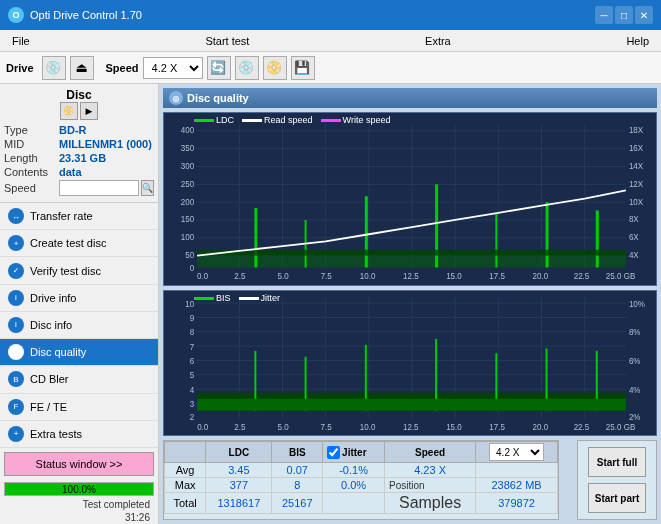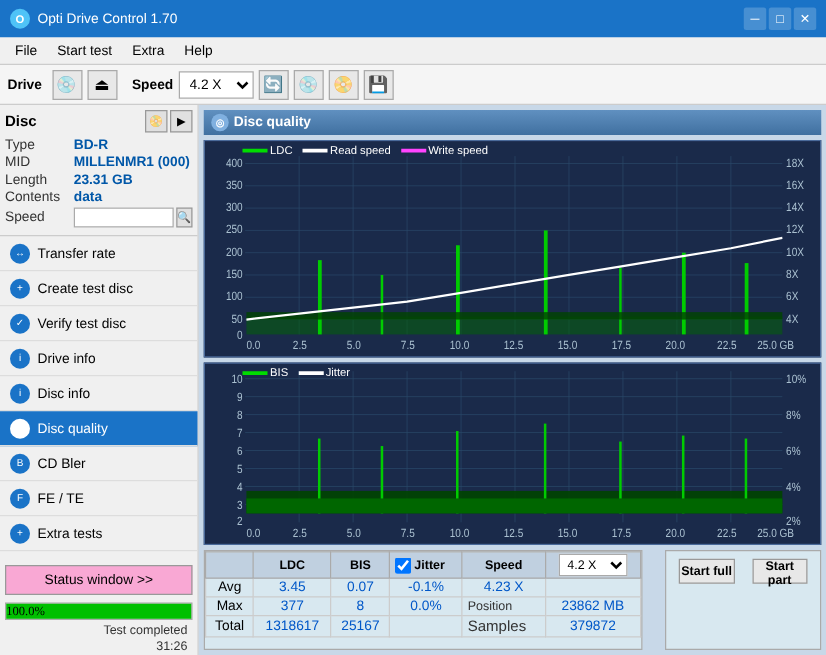--- a/index.html
+++ b/index.html
@@ -51,20 +51,21 @@
     }
 
     
     .menu-bar {
       background: #f0f0f0;
       height: 22px;
       display: flex;
       align-items: center;
       border-bottom: 1px solid #ccc;
       padding: 0 4px;
+      justify-content: space-between;
     }
     .menu-item {
       padding: 2px 8px;
       cursor: pointer;
       font-size: 11px;
       color: #000;
     }
 
     
     .drive-toolbar {
@@ -130,20 +131,21 @@
     
     .disc-section {
       padding: 4px;
       border-bottom: 1px solid #ccc;
     }
     .disc-header {
       display: flex;
       align-items: center;
       justify-content: space-between;
       margin-bottom: 4px;
+      flex-direction: column;
     }
     .disc-title {
       font-weight: bold;
       font-size: 12px;
     }
     .disc-icons {
       display: flex; gap: 2px;
     }
     .disc-icon-btn {
       width: 18px; height: 18px;
@@ -229,24 +231,24 @@
       position: relative;
     }
     .progress-bar-fill {
       height: 100%;
       background: #00c000;
       position: absolute; left: 0; top: 0;
     }
     .progress-text {
       position: absolute;
       width: 100%;
+      text-align: center;
       font-size: 10px;
       line-height: 14px;
       color: #000;
-      font-family: Liberation Serif, serif;
     }
     .status-text {
       font-size: 10px;
       padding: 1px 4px;
       color: #333;
       text-align: right;
     }
 
     
     .content-area {
@@ -687,27 +689,27 @@
               <td class="td-blue">8</td>
               <td class="td-blue">0.0%</td>
               <td style="text-align:left; font-size:10px; color:#333;">Position</td>
               <td class="td-blue">23862 MB</td>
             </tr>
             <tr>
               <td class="td-label">Total</td>
               <td class="td-blue">1318617</td>
               <td class="td-blue">25167</td>
               <td></td>
-              <td style="text-align:left; font-size:12px; color:#333;margin-left:44px;">Samples</td>
+              <td style="text-align:center; font-size:16px; color:#333;margin-left:44px;">Samples</td>
               <td class="td-blue">379872</td>
             </tr>
           </tbody>
         </table>
       </div>
 
-      <div style="display:flex; flex-direction:row; gap:2px; min-width:80px; background:#d8e8f0; border:1px solid #aaa; padding:4px;margin-left:16px;">
+      <div style="display:flex; flex-direction:column; gap:2px; min-width:80px; background:#d8e8f0; border:1px solid #aaa; padding:4px;margin-left:16px;">
         <button class="start-btn" style="flex:1;">Start full</button>
         <button class="start-btn" style="flex:1;">Start part</button>
       </div>
     </div>
 
   </div>
 </div>
 
 </body></html>

